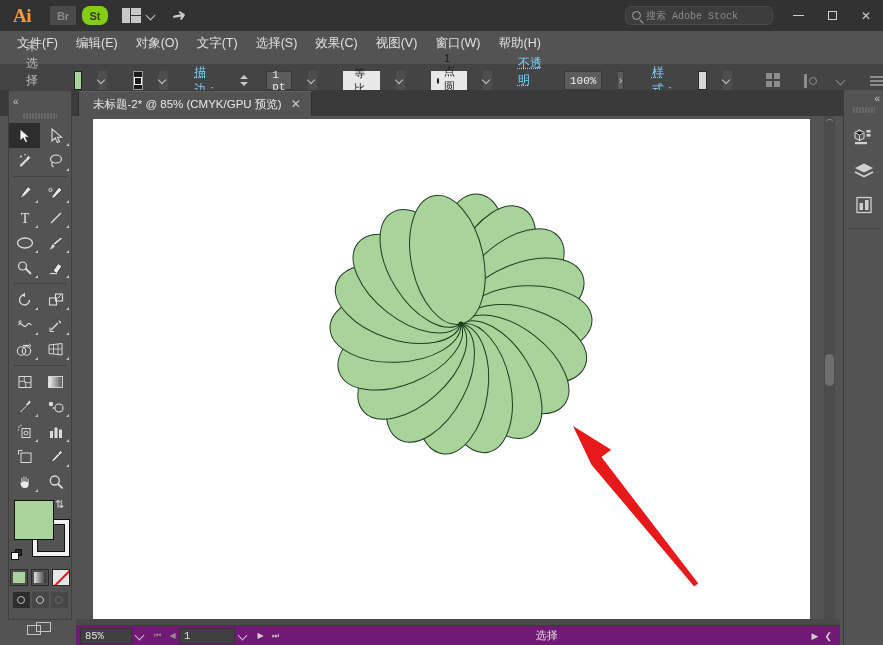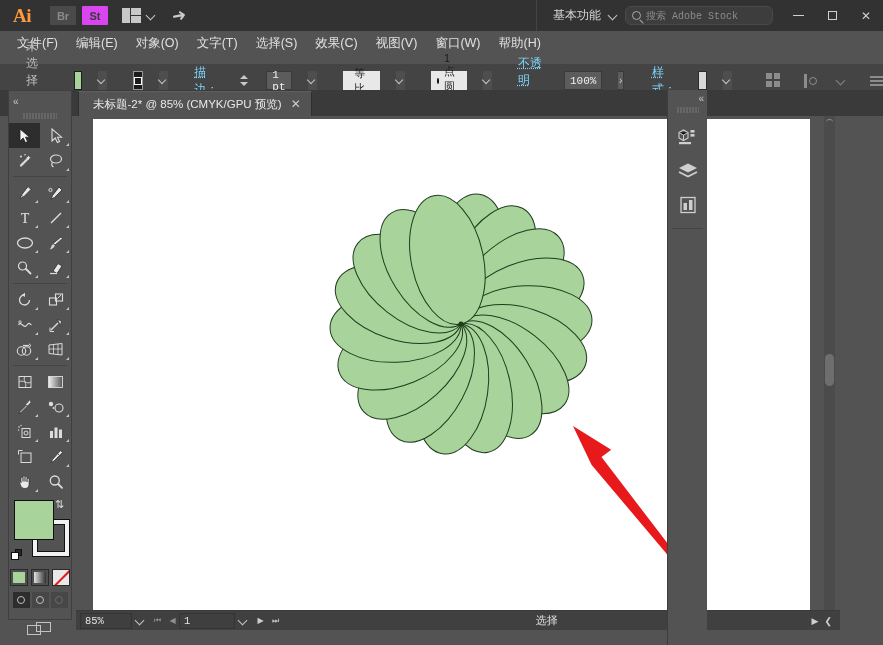--- a/index.html
+++ b/index.html
@@ -5,21 +5,21 @@
   * { box-sizing: border-box; margin: 0; padding: 0; }
   html, body {
     width: 883px; height: 645px;
     background: #535353;
     font-family: "Liberation Sans", sans-serif;
     overflow: hidden;
     -webkit-font-smoothing: antialiased;
   }
   #app {
     position: relative;
-    width: 707px; height: 645px;
+    width: 883px; height: 645px;
     background: #535353;
     color: #d2d2d2;
   }
 
   
   #titlebar {
     position: absolute; left: 0; top: 0; width: 883px; height: 31px;
     background: #323232;
     display: flex; align-items: center;
   }
@@ -32,21 +32,21 @@
     letter-spacing: -0.5px;
   }
   .app-btn {
     width: 26px; height: 19px; margin-left: 6px;
     display: flex; align-items: center; justify-content: center;
     font-size: 11px; font-weight: bold;
     border-radius: 1px;
     text-align: center;
   }
   .app-btn.br { background: #4a4a4a; color: #8a8a8a; }
-  .app-btn.st { background: #d946ef; color: #3a3a3a; }
+  .app-btn.st { background: #84cc16; color: #3a3a3a; border-radius: 8px; }
   .arrange-ico {
     margin-left: 14px; width: 20px; height: 15px;
     display: grid; grid-template-columns: 8px 10px; grid-template-rows: 7px 7px;
     gap: 1px;
   }
   .arrange-ico i { background: #c8c8c8; display: block; }
   .arrange-ico i.tall { grid-row: span 2; }
   .chev {
     display: inline-block; width: 9px; height: 9px; position: relative;
   }
@@ -284,22 +284,22 @@
     position: absolute; left: 2px; top: 3px; width: 7px; height: 5px;
     border-top: 1.5px solid #8d8d8d; border-radius: 4px 4px 0 0;
   }
   #hshadow {
     position: absolute; left: 0; bottom: 0; width: 764px; height: 6px;
     background: #4a4a4a;
   }
 
   
   #statusbar {
-    position: absolute; left: 76px; top: 610px; width: 764px; height: 20px;
-    background: #404040; border-top: 1px solid #3a3a3a;
+    position: absolute; left: 76px; top: 625px; width: 764px; height: 20px;
+    background: #701a75; border-top: 1px solid #3a3a3a;
     display: flex; align-items: center;
     font-size: 10.5px; color: #d4d4d4;
   }
   .sb-zoom {
     width: 52px; height: 16px; margin-left: 4px;
     background: #3f3f3f; border: 1px solid #343434;
     display: flex; align-items: center; padding-left: 4px;
     font-family: "Liberation Mono", monospace; color: #e4e4e4;
   }
   .sb-dd { width: 17px; display: flex; align-items: center; justify-content: center; }
@@ -344,24 +344,20 @@
     <div class="app-btn br">Br</div>
     <div class="app-btn st">St</div>
     <div class="arrange-ico">
       <i class="tall"></i>
         <i></i>
         <i></i>
     </div>
     <span class="chev" style="margin-left:5px;"></span>
     <div class="rocket">➜</div>
 
-    <div id="ws-switch">
-      <span>基本功能</span>
-      <span class="chev"></span>
-    </div>
 
     <div id="stock-search">
       <span class="mag"></span>
       <span class="ph">搜索 Adobe Stock</span>
     </div>
 
     <div class="win-ctrls">
       <div class="win-btn">
           <span class="dash"></span>
         </div>

